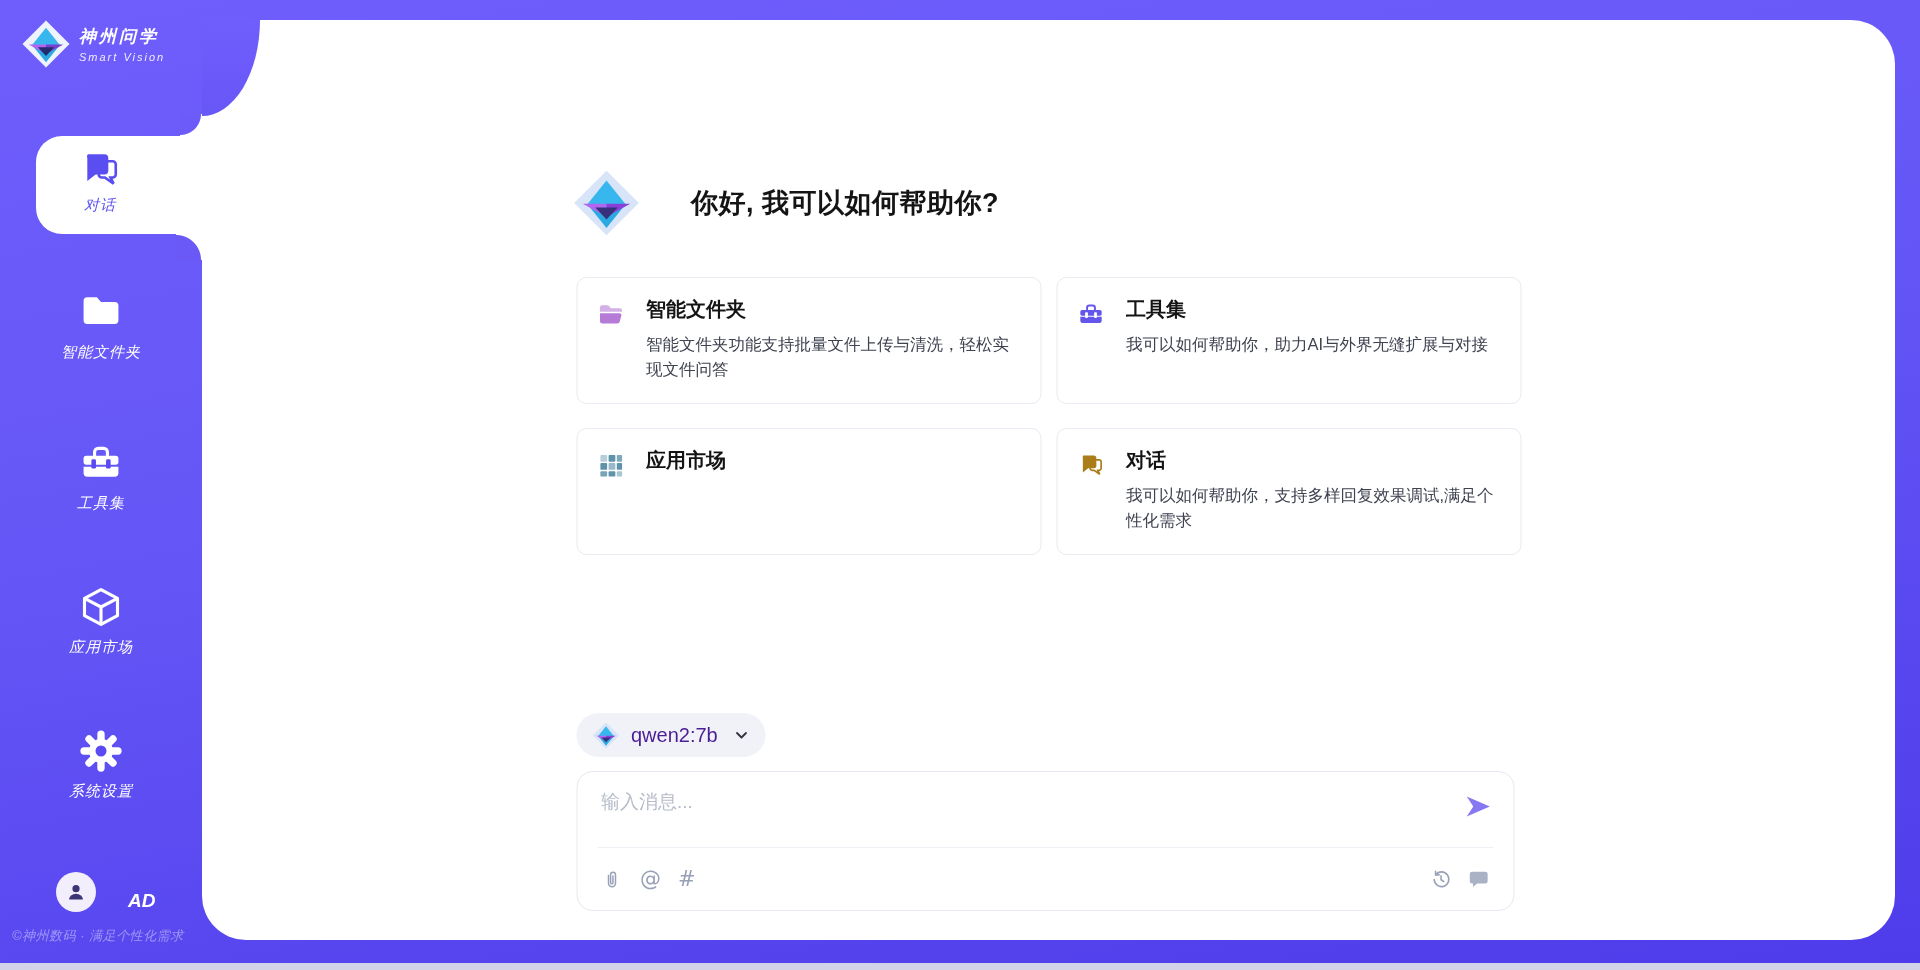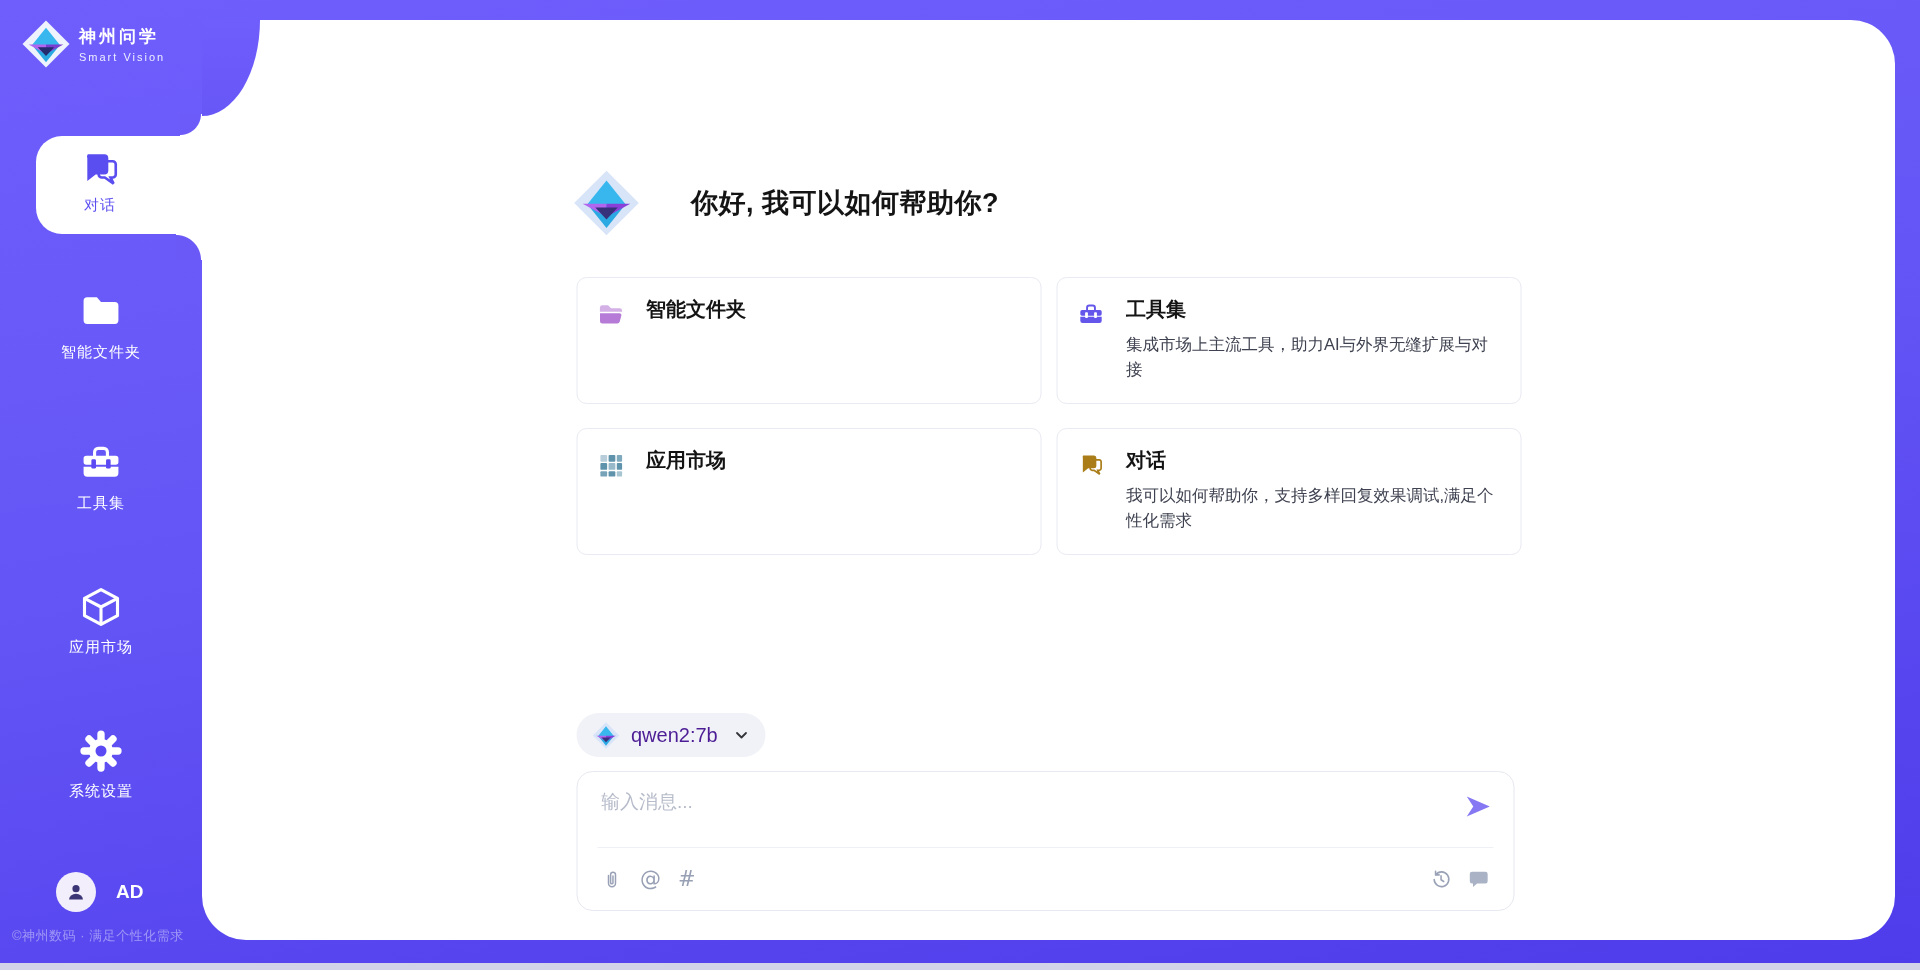--- a/index.html
+++ b/index.html
@@ -29,21 +29,21 @@
   .fillet-bottom {
     position:absolute; left:176px; top:234px; width:26px; height:26px;
     background:radial-gradient(circle at left bottom, #6A58F7 24.5px, #ffffff 25.5px);
   }
   .bottom-strip {
     position:absolute; left:0; right:0; bottom:0; height:7px;
     background:#d2d3e8;
   }
 
   
-  .sidebar { position:absolute; left:0; top:0; width:202px; height:970px; }
+  .sidebar { position:absolute; left:0; top:0; width:202px; height:970px;font-style:italic; }
   .brand { position:absolute; left:22px; top:20px; display:flex; align-items:center; gap:9px; }
   .brand .diamond { width:48px; height:48px; }
   .brand-name { color:#fff; font-size:17px; font-weight:bold; letter-spacing:3px; }
   .brand-sub  { color:#eef; font-size:11px; letter-spacing:2px; margin-top:3px; }
 
   .active-tab {
     position:absolute; left:36px; top:136px; width:168px; height:98px;
     background:#fff; border-radius:26px 0 0 26px; color:#5b4ef0; cursor:pointer;
   }
   .tab-inner { width:128px; display:flex; flex-direction:column; align-items:center; padding-top:13px; }
@@ -51,21 +51,21 @@
   .active-tab .nav-label { color:#5b4ef0; }
 
   .nav-item {
     position:absolute; left:0; width:202px; text-align:center; color:#fff; cursor:pointer;
     --icon-bg:#5B49F3;
   }
   .nav-item .nav-ico { width:44px; height:44px; display:inline-block; }
   .nav-label { display:block; font-size:15px; margin-top:5px; letter-spacing:1px; }
   .ni-folder { top:290px; } .ni-tools { top:441px; } .ni-apps { top:585px; } .ni-settings { top:729px; }
 
-  .user-row { position:absolute; left:56px; top:872px; display:flex; align-items:center; gap:20px; cursor:pointer; }
+  .user-row { position:absolute; left:56px; top:872px; display:flex; align-items:flex-end; gap:32px; cursor:pointer; }
   .avatar { width:40px; height:40px; border-radius:50%; background:#f2eefc; display:flex; align-items:center; justify-content:center; }
   .avatar svg { width:24px; height:24px; }
   .user-name { color:#fff; font-size:19px; font-weight:600; }
   .side-footer { position:absolute; left:12px; top:927px; color:rgba(255,255,255,.42); font-size:13px; letter-spacing:.5px; }
 
   
   .content { position:absolute; left:50%; transform:translateX(-50%); top:0; width:945px; height:920px; }
   .main-panel .content { }
   .greeting { position:absolute; top:145px; left:-3px; display:flex; align-items:center; gap:52px; }
   .greeting .diamond { width:66px; height:76px; }
@@ -129,36 +129,37 @@
 
       <div class="card">
         <span class="card-ico" style="color:#b57bd6">
           <svg viewBox="0 0 28 28">
               <path d="M2.5 7a2.5 2.5 0 0 1 2.5-2.5h6l3 3h9A2.5 2.5 0 0 1 25.5 10v1.2H2.5z" fill="currentColor" opacity=".6"></path>
               <path d="M3.2 12.6h19.6a2 2 0 0 1 1.9 2.6l-1.7 6.2a2.6 2.6 0 0 1-2.5 1.9H5.2a2.6 2.6 0 0 1-2.6-2.6V12.6z" fill="currentColor"></path>
             </svg>
         </span>
         <div>
           <h3>智能文件夹</h3>
+          <p>智能文件夹功能支持批量文件上传与清洗，轻松实现文件问答</p>
         </div>
       </div>
 
       <div class="card">
         <span class="card-ico" style="color:#6456ea">
           <svg viewBox="0 0 48 48">
             <path d="M17 17v-5a4 4 0 0 1 4-4h6a4 4 0 0 1 4 4v5" fill="none" stroke="currentColor" stroke-width="3.4"></path>
             <rect x="5" y="16" width="38" height="10" rx="3" fill="currentColor"></rect>
             <path d="M5 28h38v7a4 4 0 0 1-4 4H9a4 4 0 0 1-4-4z" fill="currentColor"></path>
             <rect x="13.5" y="20" width="5" height="10" rx="1.5" fill="var(--icon-bg)"></rect>
             <rect x="29.5" y="20" width="5" height="10" rx="1.5" fill="var(--icon-bg)"></rect>
           </svg>
         </span>
         <div>
           <h3>工具集</h3>
-          <p>集成市场上主流工具，助力AI与外界无缝扩展与对接</p>
+          <p>我可以如何帮助你，助力AI与外界无缝扩展与对接</p>
         </div>
       </div>
 
       <div class="card">
         <span class="card-ico" style="color:#5f93ac">
           <svg viewBox="0 0 28 28" fill="currentColor">
             <rect x="3" y="3" width="7" height="7" rx="1" opacity=".45"></rect>
               <rect x="11.5" y="3" width="7" height="7" rx="1"></rect>
               <rect x="20" y="3" width="5.5" height="7" rx="1" opacity=".8"></rect>
             <rect x="3" y="11.5" width="7" height="7" rx="1"></rect>

